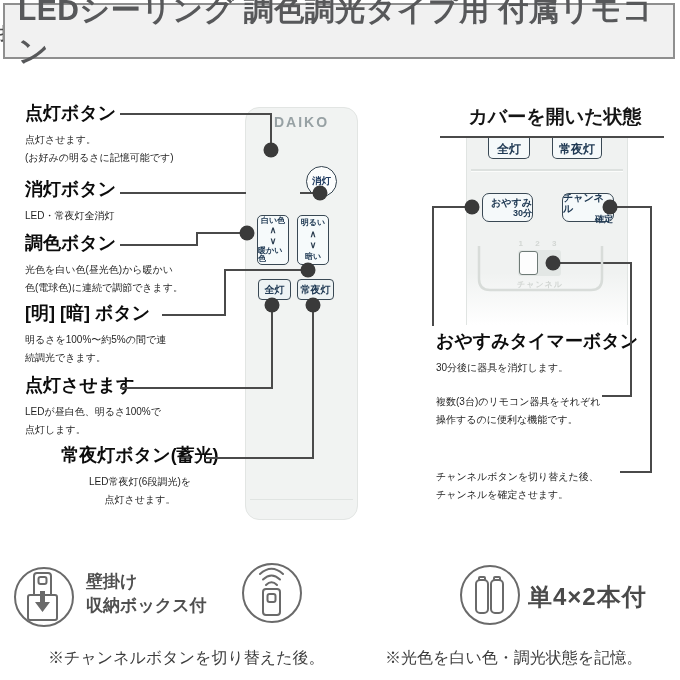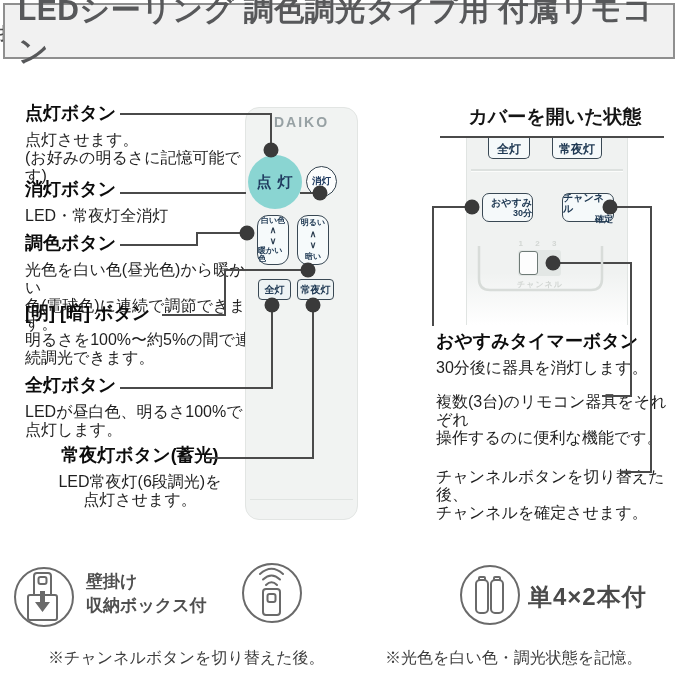--- a/index.html
+++ b/index.html
@@ -5,35 +5,35 @@
   html,body{margin:0;padding:0;background:#fff;}
   .canvas{position:relative;width:680px;height:680px;background:#fff;overflow:hidden;
           font-family:"Liberation Sans",sans-serif;}
   
   .header{position:absolute;left:3px;top:3px;width:672px;height:56px;box-sizing:border-box;
           border:2px solid #8f8f8f;background:#f1f1f1;display:flex;align-items:center;
           padding-left:13px;font-size:30px;font-weight:bold;color:#57585a;letter-spacing:.5px;}
   
   .ann{position:absolute;color:#111;}
   .ann .t{font-size:18px;font-weight:bold;color:#0c0c0c;line-height:22px;white-space:nowrap;}
-  .ann .d{font-size:16px;color:#1f1f1f;line-height:18px;margin-top:7px;white-space:pre-line;}
+  .ann .d{font-size:10px;color:#1f1f1f;line-height:18px;margin-top:7px;white-space:pre-line;}
   
   .remote{position:absolute;left:245px;top:107px;width:113px;height:413px;background:#f1f3f2;
           border:1px solid #e2e5e3;border-radius:14px;box-sizing:border-box;z-index:2;}
   .remote .seam{position:absolute;left:4px;right:4px;top:391px;height:1px;background:#e0e4e2;}
   .brand{position:absolute;left:0;top:6px;width:100%;text-align:center;font-size:14px;
          font-weight:bold;color:#97a1a4;letter-spacing:2px;}
   .btn-on{position:absolute;left:2px;top:47px;width:54px;height:54px;border-radius:50%;
           background:#8ad5d2;display:flex;align-items:center;justify-content:center;
           font-size:15px;font-weight:bold;color:#1f3a5f;letter-spacing:1px;}
   .btn-off{position:absolute;left:60px;top:58px;width:31px;height:31px;border-radius:50%;
            background:#fcfdfd;border:1.5px solid #33424e;box-sizing:border-box;display:flex;
            align-items:center;justify-content:center;font-size:9.5px;font-weight:bold;color:#1f3a5f;}
   .btn-rock{position:absolute;width:32px;height:50px;top:107px;background:#f6fafb;
-            border:1.5px solid #394854;border-radius:11px;box-sizing:border-box;
+            border:1.5px solid #394854;border-radius:5px;box-sizing:border-box;
             display:flex;flex-direction:column;align-items:center;justify-content:space-evenly;
             color:#203a54;font-weight:bold;}
   .btn-rock span{display:block;line-height:1;}
   .rock-lbl{font-size:8px;}
   .rock-ar{font-size:9px;color:#2c3e50;}
   .btn-sm{position:absolute;top:171px;height:21px;background:#eef3f4;border:1.5px solid #394854;
           border-radius:4px;box-sizing:border-box;display:flex;align-items:center;justify-content:center;
           font-size:10px;font-weight:bold;color:#203a54;}
   
   .cover-title{position:absolute;left:450px;top:104px;width:210px;text-align:center;
@@ -92,33 +92,32 @@
     <div class="t">調色ボタン</div>
     <div class="d">光色を白い色(昼光色)から暖かい
 色(電球色)に連続で調節できます。</div>
   </div>
   <div class="ann" style="left:25px;top:302px;width:230px;">
     <div class="t">[明] [暗] ボタン</div>
     <div class="d">明るさを100%〜約5%の間で連
 続調光できます。</div>
   </div>
   <div class="ann" style="left:25px;top:374px;width:230px;">
-    <div class="t">全灯ボタン</div>
+    <div class="t">点灯させます</div>
     <div class="d">LEDが昼白色、明るさ100%で
 点灯します。</div>
   </div>
   <div class="ann" style="left:25px;top:444px;width:230px;text-align:center;">
     <div class="t">常夜灯ボタン(蓄光)</div>
     <div class="d">LED常夜灯(6段調光)を
 点灯させます。</div>
   </div>
 
   <div class="remote">
     <div class="brand">DAIKO</div>
-    <div class="btn-on">点 灯</div>
     <div class="btn-off">消灯</div>
 
     <div class="btn-rock" style="left:11px;">
       <span class="rock-lbl">白い色</span>
       <span class="rock-ar">∧</span>
       <span class="rock-ar">∨</span>
       <span class="rock-lbl">暖かい色</span>
     </div>
     <div class="btn-rock" style="left:51px;">
       <span class="rock-lbl">明るい</span>

